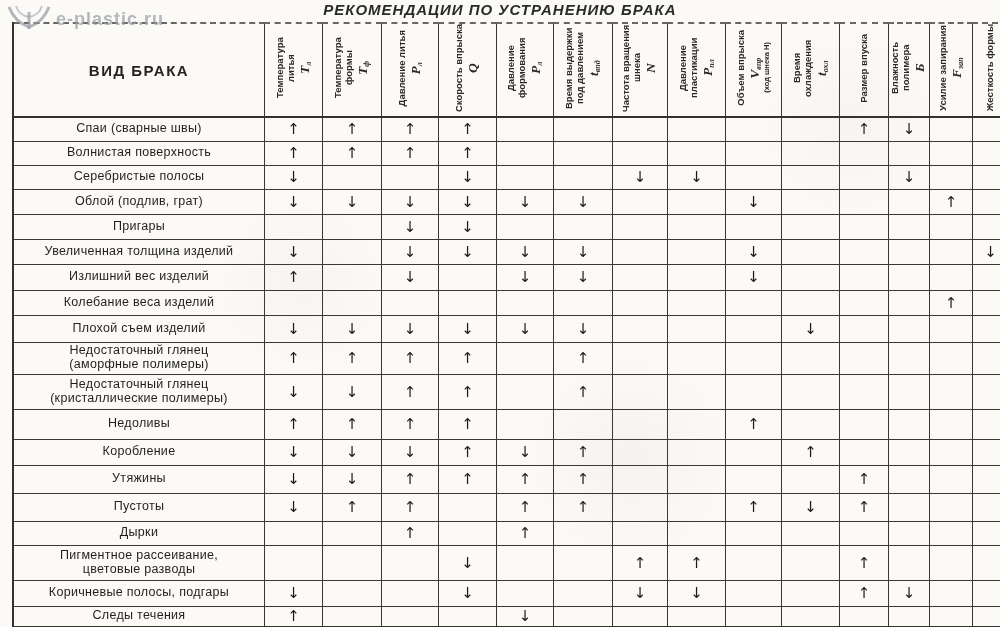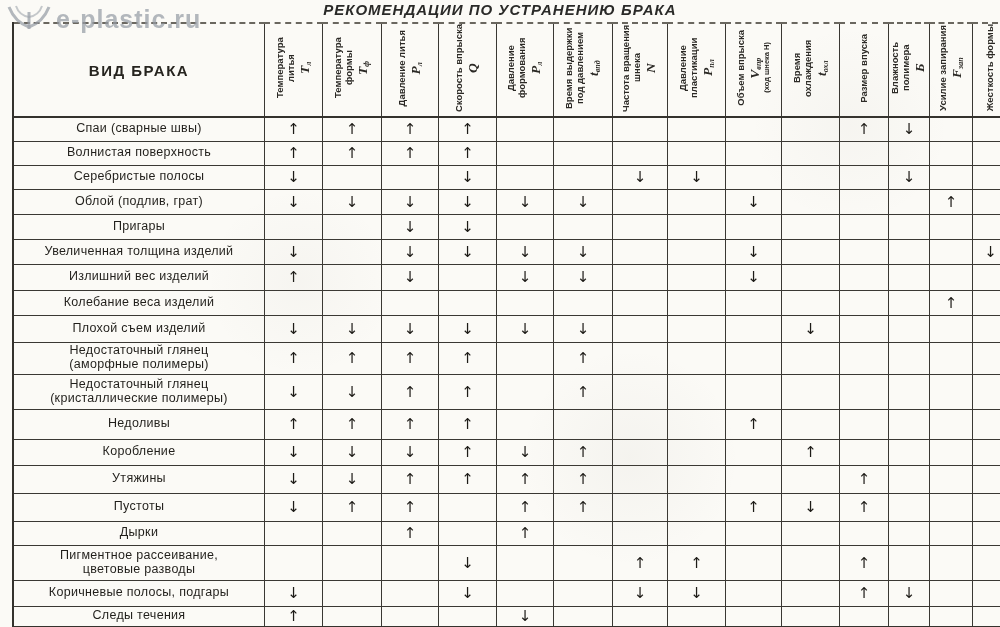--- a/index.html
+++ b/index.html
@@ -14,21 +14,21 @@
     text-align:center;
     font-size:15px; font-weight:bold; font-style:italic;
     letter-spacing:1px; color:#2a2a28;
   }
   .watermark {
     position:absolute; top:4px; left:6px; z-index:5;
     display:flex; align-items:center; gap:4px;
     color:#a6abb3; opacity:.9; pointer-events:none;
   }
   .watermark .wm-text {
-    font-size:25px; font-weight:bold; letter-spacing:1px;
+    font-size:18px; font-weight:bold; letter-spacing:1px;
     color:rgba(150,156,165,.8);
   }
   table.defects {
     position:absolute; left:12px; top:22px;
     border-collapse:collapse; table-layout:fixed;
     width:981px;
     background:transparent;
   }
   th, td { border:1px solid #3a3833; padding:0; }
   table.defects { border:2px solid #34322d; border-top:2px dashed #6a675f; }

